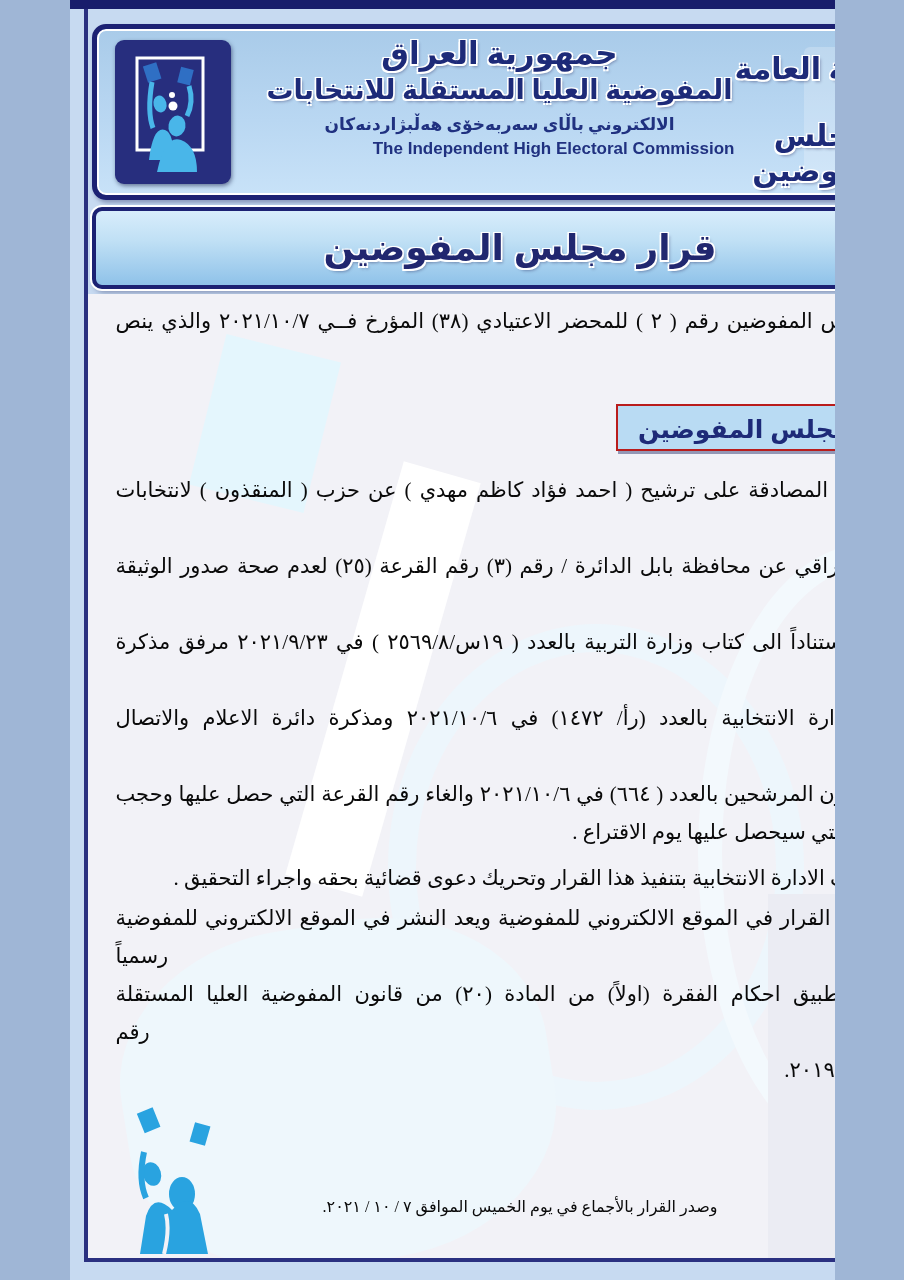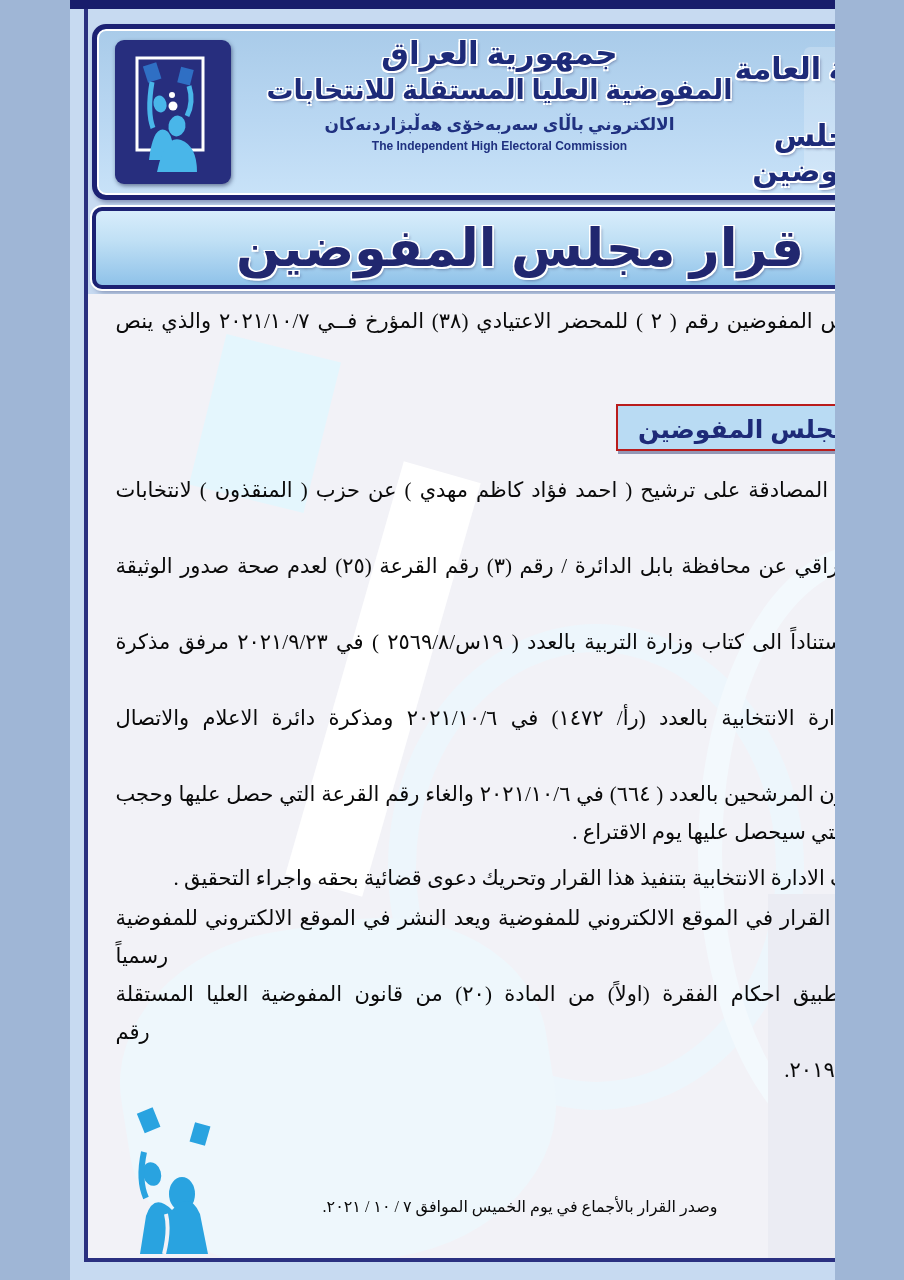--- a/index.html
+++ b/index.html
@@ -17,37 +17,37 @@
   .header-box{position:absolute;left:22px;top:24px;width:847px;height:166px;
     background:linear-gradient(180deg,#a9cbe9 0%,#b9d7f2 55%,#c8e2f8 100%);
     border:5px solid #1c2173;border-radius:14px;
     box-shadow:inset 0 0 0 2px #ffffff,2px 3px 4px rgba(20,25,80,.35);}
   .logo-box{position:absolute;left:18px;top:11px;width:116px;height:144px;background:#272e7e;
     border-radius:9px;box-shadow:1px 2px 4px rgba(10,15,60,.5);}
   .header-center{position:absolute;left:168px;top:6px;width:470px;text-align:center;color:#1d2a78;}
   .hc1{font-size:31px;font-weight:bold;letter-spacing:1px;}
   .hc2{font-size:27px;font-weight:bold;margin-top:2px;}
   .hc3{font-size:17px;font-weight:bold;color:#203180;margin-top:8px;}
-  .hc4{font-size:12px;font-weight:bold;color:#203180;margin-top:4px;
-       font-family:"Liberation Sans","DejaVu Sans",sans-serif;}
+  .hc4{font-size:17px;font-weight:bold;color:#203180;margin-top:4px;
+       font-family:"Liberation Sans","DejaVu Sans",sans-serif;text-align:right;}
   .header-right{position:absolute;right:8px;top:22px;width:216px;text-align:center;color:#1d2a78;}
   .hr1{font-size:30px;font-weight:bold;}
   .hr2{font-size:30px;font-weight:bold;margin-top:32px;}
   .outline{text-shadow:1.5px 1.5px 0 #fff,-1.5px -1.5px 0 #fff,1.5px -1.5px 0 #fff,
     -1.5px 1.5px 0 #fff,2px 3px 3px rgba(40,40,90,.4);}
   .ghost{position:absolute;right:70px;top:18px;width:70px;height:126px;background:#ffffff;
     opacity:.22;border-radius:6px;}
 
   
   .title-bar{position:absolute;left:22px;top:207px;width:849px;height:74px;
     background:linear-gradient(180deg,#d8edfb 0%,#c0e0f5 40%,#8fc2e9 100%);
     border:4px solid #1c2173;border-radius:10px;
     box-shadow:0 0 0 2px #ffffff,2px 4px 5px rgba(20,25,80,.35);
     display:flex;align-items:center;justify-content:center;}
-  .title-text{font-size:52px;font-weight:bold;color:#21276f;
+  .title-text{font-size:36px;font-weight:bold;color:#21276f;
     font-family:"Liberation Sans","DejaVu Sans",sans-serif;}
 
   
   .body-panel{position:absolute;left:18px;top:294px;width:865px;height:964px;
     background:#f2f2f7;overflow:hidden;}
   .wm{position:absolute;z-index:0;}
   .wm-rect{left:118px;top:52px;width:118px;height:155px;background:#e4f6fd;transform:rotate(14deg);}
   .wm-wedge{left:255px;top:170px;width:80px;height:430px;background:#ffffff;transform:rotate(16deg);}
   .wm-ring1{left:300px;top:330px;width:360px;height:430px;border:28px solid #edf6fc;border-radius:50%;}
   .wm-ring2{left:610px;top:250px;width:290px;height:570px;border:24px solid #f3f9fd;border-radius:50%;}

